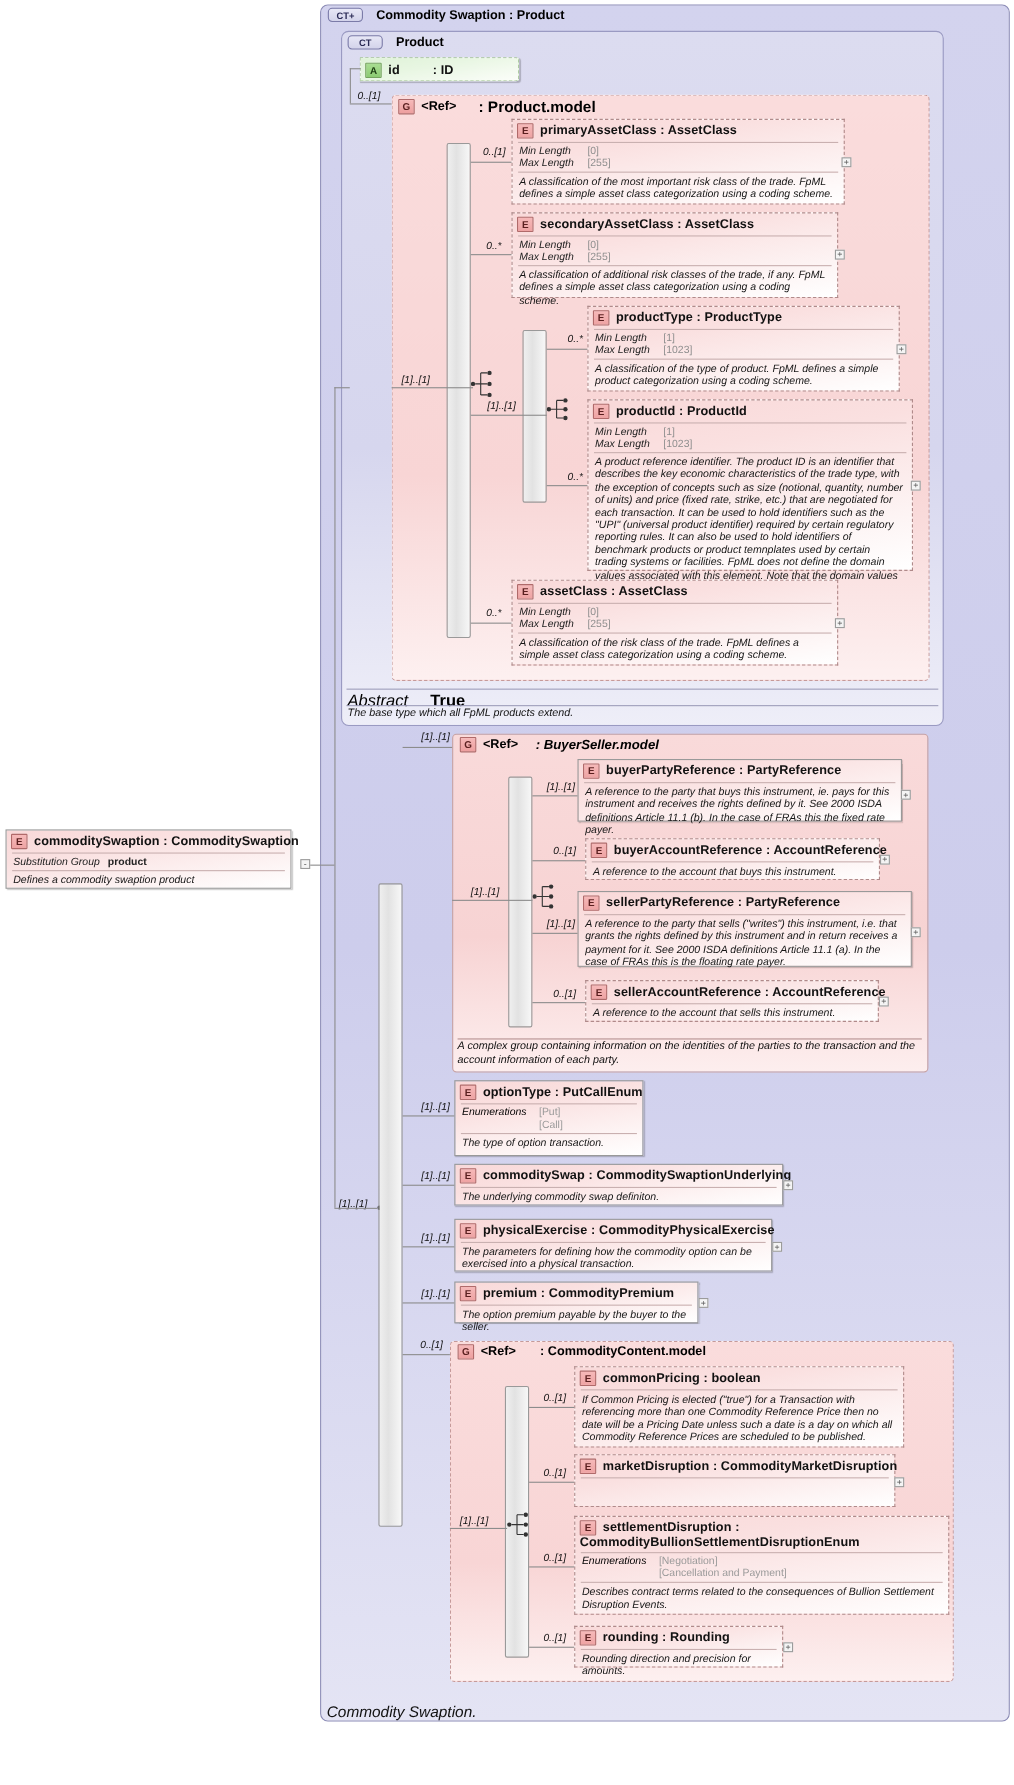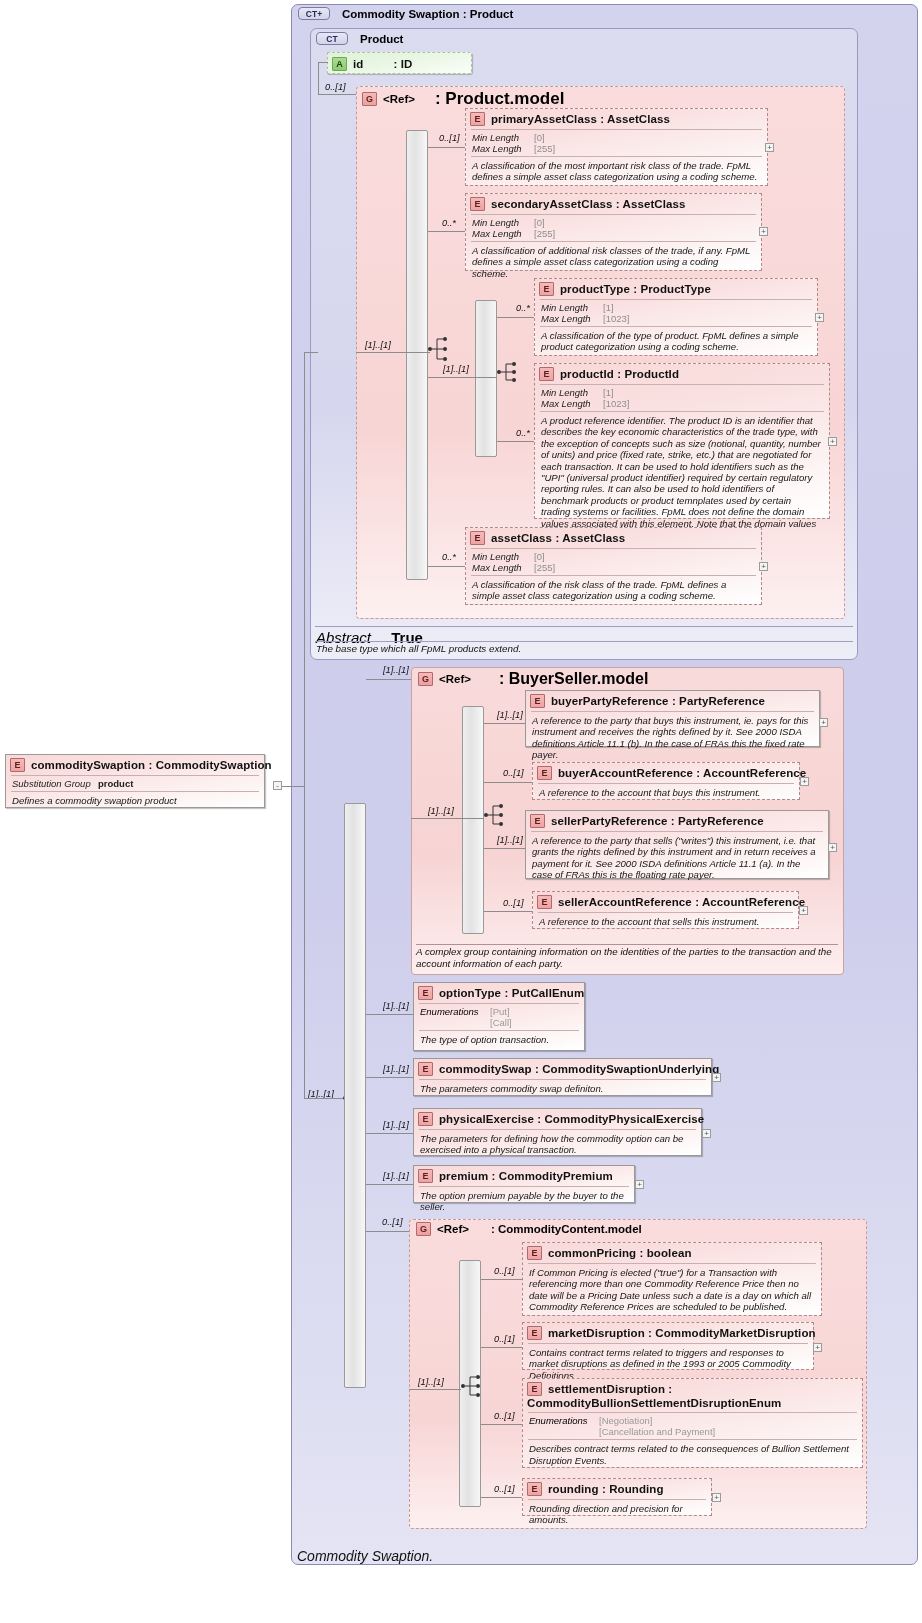--- a/index.html
+++ b/index.html
@@ -198,21 +198,21 @@
   </div>
 </div>
 
 <div class="ln lnv" style="left:318px; top:62px; height:32px;"></div>
 <div class="ln lnh" style="left:318px; top:62px; width:10px;"></div>
 
 <div class="grp-dashed" style="left:356px; top:86px; width:489px; height:533px;"></div>
 <div class="abs" style="left:362px; top:89px; display:flex; align-items:center;">
   <span class="badge g">G</span>
   <span style="font-weight:bold; font-size:11.5px;">&lt;Ref&gt;</span>
-  <span style="font-weight:bold; font-size:17px; margin-left:20px;">: Product.model</span>
+  <span style="font-weight:bold; font-size:14px; margin-left:20px;">: Product.model</span>
 </div>
 <div class="card" style="left:325px; top:82px;">0..[1]</div>
 <div class="ln lnh" style="left:318px; top:94px; width:38px;"></div>
 
 <div class="rail" style="left:406px; top:130px; width:22px; height:450px;"></div>
 
 <div class="seq" style="left:428px; top:336px;">
   <svg width="22" height="26" viewBox="0 0 22 26">
     <circle cx="2" cy="13" r="2" fill="#333"></circle>
     <line x1="4" y1="13" x2="9" y2="13" stroke="#333" stroke-width="1"></line>
@@ -381,21 +381,21 @@
 </div>
 <div class="card" style="left:308px; top:1089px;">[1]..[1]</div>
 <div class="ln lnh" style="left:304px; top:1098px; width:39px;"></div>
 
 <div class="rail" style="left:344px; top:803px; width:22px; height:585px;"></div>
 
 <div class="grp-solid" style="left:411px; top:667px; width:433px; height:308px;"></div>
 <div class="abs" style="left:418px; top:670px; display:flex; align-items:center;">
   <span class="badge g">G</span>
   <span style="font-weight:bold; font-size:11.5px;">&lt;Ref&gt;</span>
-  <span style="font-weight:bold; font-size:16px; margin-left:28px;">: BuyerSeller.model</span>
+  <span style="font-weight:bold; font-size:12px; margin-left:16px;font-style:italic;">: BuyerSeller.model</span>
 </div>
 <div class="card" style="left:383px; top:665px;">[1]..[1]</div>
 <div class="ln lnh" style="left:366px; top:679px; width:45px;"></div>
 
 <div class="rail" style="left:462px; top:706px; width:22px; height:228px;"></div>
 <div class="seq" style="left:484px; top:802px;">
   <svg width="22" height="26" viewBox="0 0 22 26">
     <circle cx="2" cy="13" r="2" fill="#333"></circle>
     <line x1="4" y1="13" x2="9" y2="13" stroke="#333" stroke-width="1"></line>
     <line x1="9" y1="4" x2="9" y2="22" stroke="#333" stroke-width="1"></line>
@@ -479,21 +479,21 @@
 </div>
 <div class="card" style="left:383px; top:1001px;">[1]..[1]</div>
 <div class="ln lnh" style="left:366px; top:1014px; width:47px;"></div>
 
 <div class="node" style="left:413px; top:1058px; width:299px; height:38px;">
   <div class="hdr">
       <span class="badge">E</span>
     <span class="ttl">commoditySwap : CommoditySwaptionUnderlying</span>
     </div>
   <div class="sep"></div>
-  <div class="desc">The parameters commodity swap definiton.</div>
+  <div class="desc">The underlying commodity swap definiton.</div>
 </div>
 <div class="card" style="left:383px; top:1064px;">[1]..[1]</div>
 <div class="ln lnh" style="left:366px; top:1077px; width:47px;"></div>
 <div class="exp" style="left:712px; top:1073px;">+</div>
 
 <div class="node" style="left:413px; top:1108px; width:289px; height:48px;">
   <div class="hdr">
       <span class="badge">E</span>
     <span class="ttl">physicalExercise : CommodityPhysicalExercise</span>
     </div>
@@ -552,21 +552,20 @@
 </div>
 <div class="card" style="left:494px; top:1266px;">0..[1]</div>
 <div class="ln lnh red" style="left:481px; top:1279px; width:41px;"></div>
 
 <div class="node dashed" style="left:522px; top:1322px; width:292px; height:48px;">
   <div class="hdr">
       <span class="badge">E</span>
     <span class="ttl">marketDisruption : CommodityMarketDisruption</span>
     </div>
   <div class="sep"></div>
-  <div class="desc">Contains contract terms related to triggers and responses to market disruptions as defined in the 1993 or 2005 Commodity Definitions.</div>
 </div>
 <div class="card" style="left:494px; top:1334px;">0..[1]</div>
 <div class="ln lnh red" style="left:481px; top:1347px; width:41px;"></div>
 <div class="exp" style="left:813px; top:1343px;">+</div>
 
 <div class="node dashed" style="left:522px; top:1378px; width:341px; height:90px;">
   <div class="hdr" style="display:block;">
     <span class="badge" style="vertical-align:middle;">E</span><span class="ttl wrapttl" style="display:inline; vertical-align:middle;">settlementDisruption : CommodityBullionSettlementDisruptionEnum</span>
   </div>
   <div class="sep"></div>

